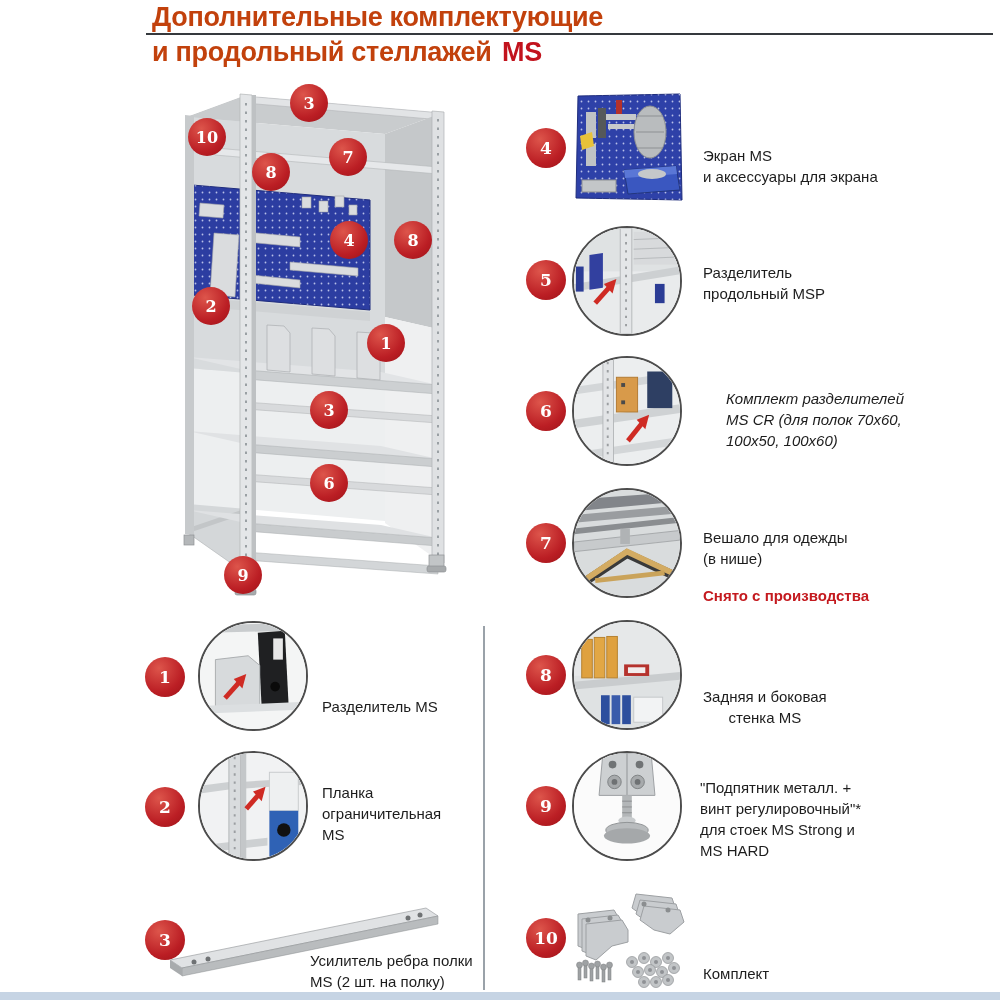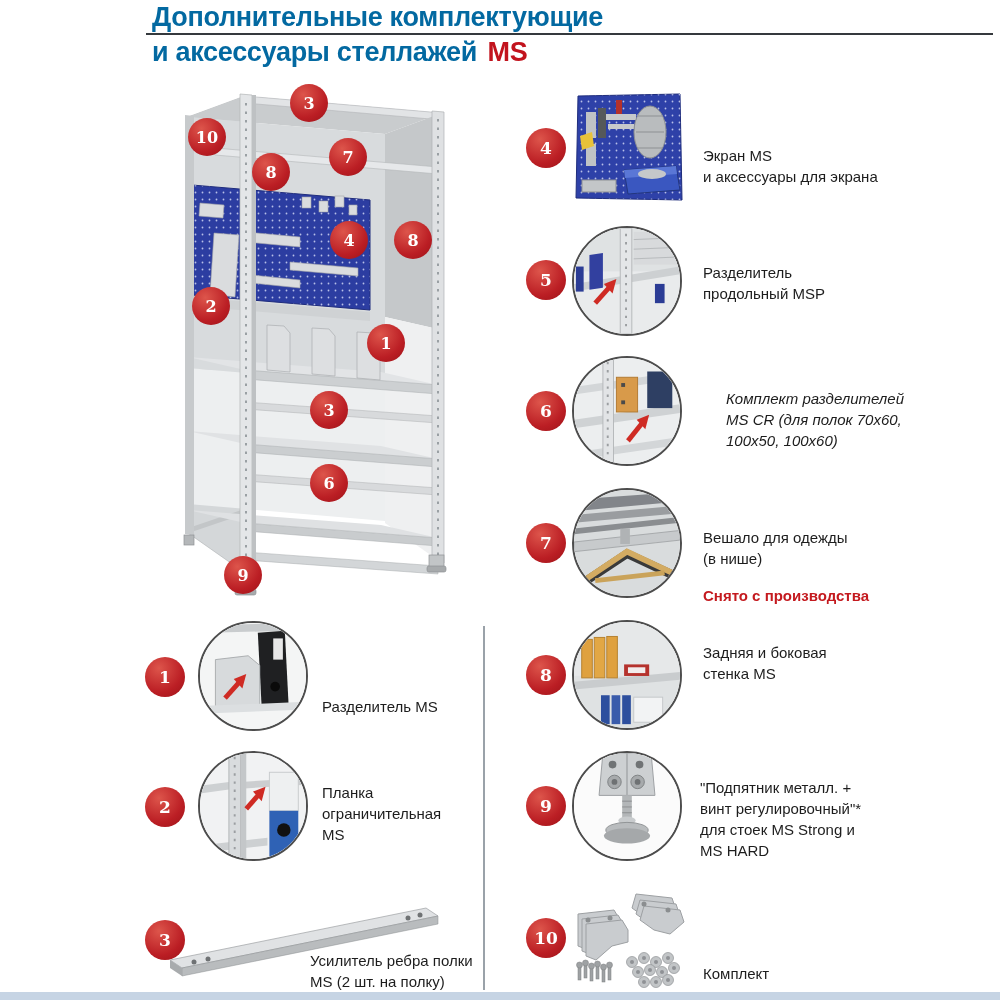--- a/index.html
+++ b/index.html
@@ -1,20 +1,20 @@
 <!DOCTYPE html>
 <html><head>
 <meta charset="utf-8">
 <style>
   html,body{margin:0;padding:0;}
   body{width:1000px;height:1000px;position:relative;background:#ffffff;
        font-family:"Liberation Sans",sans-serif;overflow:hidden;}
   .abs{position:absolute;}
   
-  .title-line{font-weight:bold;font-size:27px;color:#0369a1;letter-spacing:-.3px;line-height:30px;}
+  .title-line{font-weight:bold;font-size:27px;color:#c2410c;letter-spacing:-.3px;line-height:30px;}
   .title-hl{color:#c2131d;}
   .title-rule{height:2px;background:#35393d;}
   
   .badge{width:38px;height:38px;border-radius:50%;
          background:radial-gradient(circle at 35% 28%, #dd554b 0%, #bb1e24 62%, #9c1318 100%);
          color:#fff;display:flex;align-items:center;justify-content:center;
          font-family:"DejaVu Serif",serif;font-weight:bold;font-size:16px;}
   .badge.lg{width:40px;height:40px;font-size:17px;}
   
   .photo-circle{width:110px;height:110px;border-radius:50%;overflow:hidden;
@@ -27,21 +27,21 @@
   .footer-strip{background:#c6d4e4;}
 </style>
 </head>
 <body>
 
 <div class="abs" style="left:152px;top:2px;">
   <div class="title-line">Дополнительные комплектующие</div>
 </div>
 <div class="abs title-rule" style="left:146px;top:33px;width:847px;"></div>
 <div class="abs" style="left:152px;top:37px;">
-  <span class="title-line">и аксессуары стеллажей</span>
+  <span class="title-line">и продольный стеллажей</span>
   <span class="title-line title-hl" style="margin-left:6px;">MS</span>
 </div>
 
 <div class="abs" style="left:172px;top:85px;width:310px;height:520px;">
 <svg viewBox="0 0 310 520" width="310" height="520">
   <defs>
     <pattern id="peg" width="7" height="7" patternUnits="userSpaceOnUse">
       <circle cx="2.5" cy="2.5" r="0.9" fill="#c7cdf0" opacity="0.9"></circle>
     </pattern>
   </defs>
@@ -225,21 +225,21 @@
     <rect x="21" y="16" width="11" height="42" fill="#e2a744" stroke="#b5812f"></rect>
     <rect x="34" y="15" width="11" height="43" fill="#dfa13f" stroke="#b5812f"></rect>
     <rect x="52" y="44" width="26" height="12" fill="#b5322d"></rect>
     <rect x="56" y="47" width="18" height="6" fill="#f2ecec"></rect>
     <rect x="28" y="76" width="9" height="30" fill="#2d4f9e"></rect>
     <rect x="39" y="76" width="9" height="30" fill="#3a5cab"></rect>
     <rect x="50" y="76" width="9" height="30" fill="#2d4f9e"></rect>
     <rect x="62" y="78" width="30" height="26" fill="#f2f3f4" stroke="#c5c8ca"></rect>
   </svg>
 </div>
-<div class="abs item-text" style="left:703px;top:642px;">Задняя и боковая
+<div class="abs item-text" style="left:703px;top:686px;text-align:center;">Задняя и боковая
 стенка MS</div>
 
 <div class="abs badge lg" style="left:526px;top:786px;">9</div>
 <div class="abs photo-circle" style="left:572px;top:751px;">
   <svg viewBox="0 0 110 110">
     <rect width="110" height="110" fill="#fbfbfb"></rect>
     <polygon points="30,0 80,0 84,44 26,44" fill="#cdd0d2" stroke="#9b9ea1"></polygon>
     <line x1="55" y1="0" x2="55" y2="44" stroke="#aeb1b3" stroke-width="2"></line>
     <circle cx="40" cy="12" r="4" fill="#707375"></circle>
       <circle cx="68" cy="12" r="4" fill="#707375"></circle>

